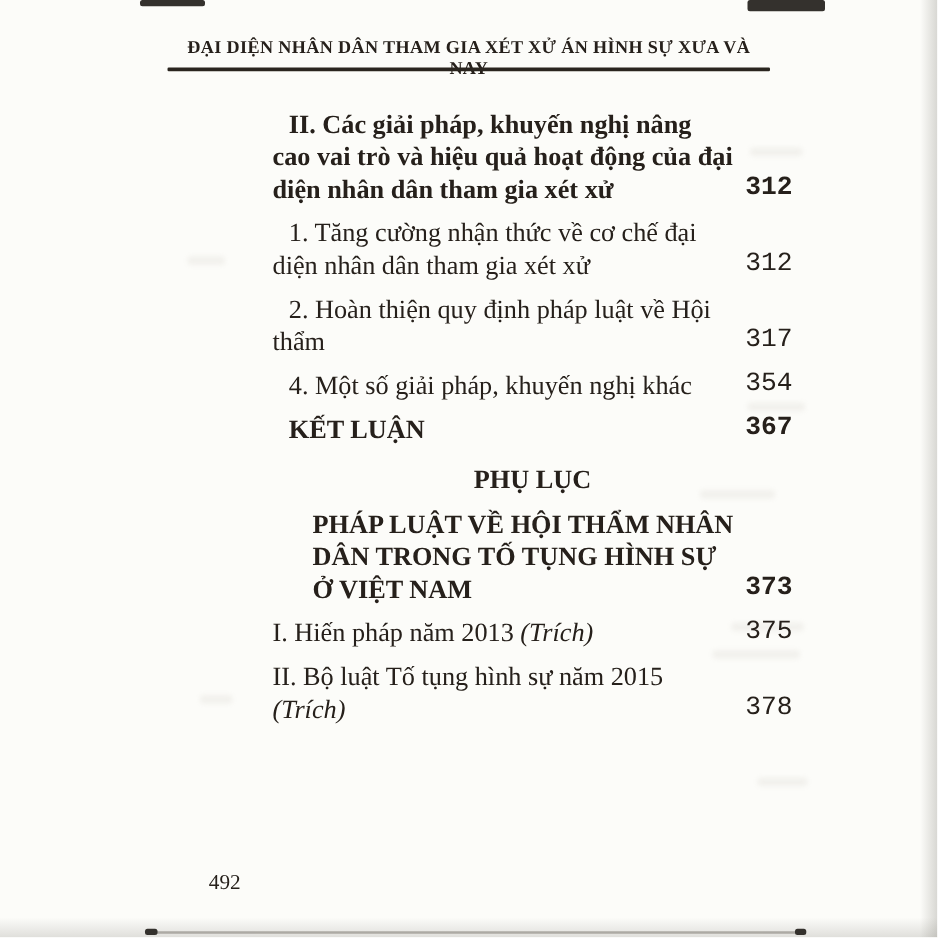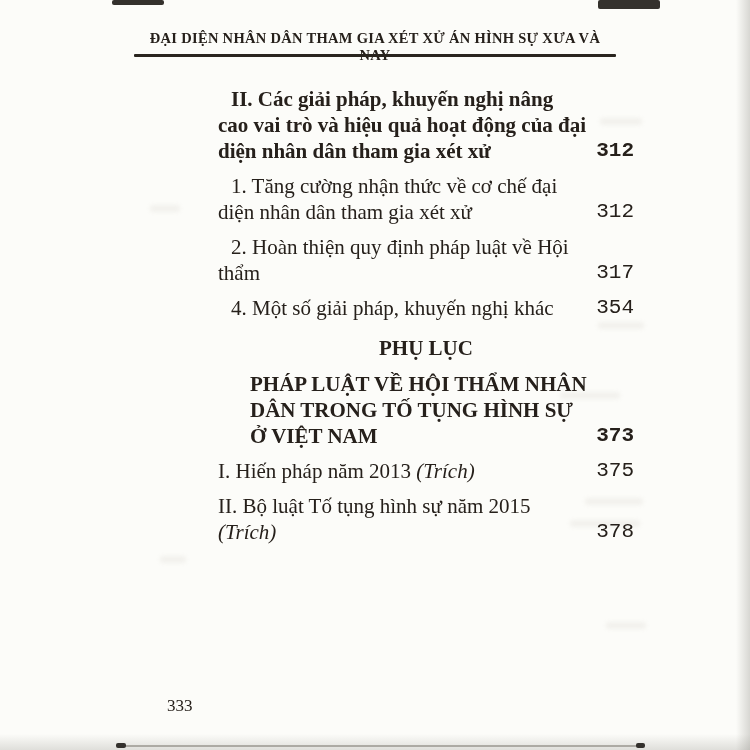--- a/index.html
+++ b/index.html
@@ -119,35 +119,39 @@
     </div>
 
 
 
 
     <div class="entry">
       <span class="lbl">4. Một số giải pháp, khuyến nghị khác</span>
       <span class="pg">354</span>
     </div>
 
+    <div class="entry bold">
+      <span class="lbl">KẾT LUẬN</span>
+      <span class="pg">367</span>
+    </div>
 
     <div class="center-heading">PHỤ LỤC</div>
 
     <div class="entry bold appendix-title">
       <span class="lbl">PHÁP LUẬT VỀ HỘI THẨM NHÂN DÂN TRONG TỐ TỤNG HÌNH SỰ Ở VIỆT NAM</span>
       <span class="pg">373</span>
     </div>
 
     <div class="entry appendix-item">
       <span class="lbl"><span>I. Hiến pháp năm 2013 </span><span class="italic">(Trích)</span></span>
       <span class="pg">375</span>
     </div>
 
     <div class="entry appendix-item">
       <span class="lbl"><span>II. Bộ luật Tố tụng hình sự năm 2015 </span><span class="italic">(Trích)</span></span>
       <span class="pg">378</span>
     </div>
 
   </div>
 
-  <div class="footer-pageno">333</div>
+  <div class="footer-pageno">492</div>
 
 </div>
 
 </body></html>

